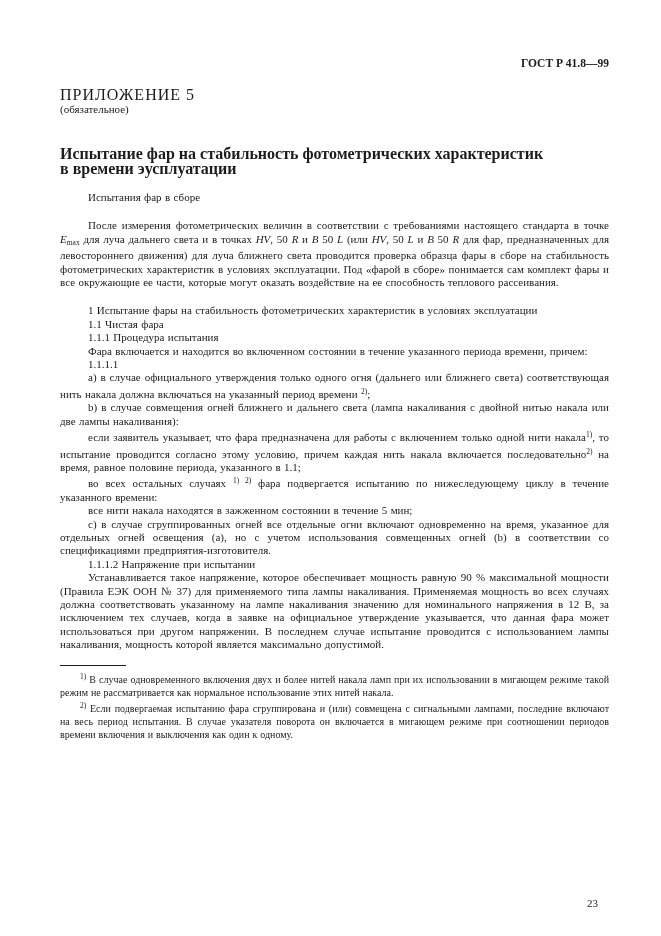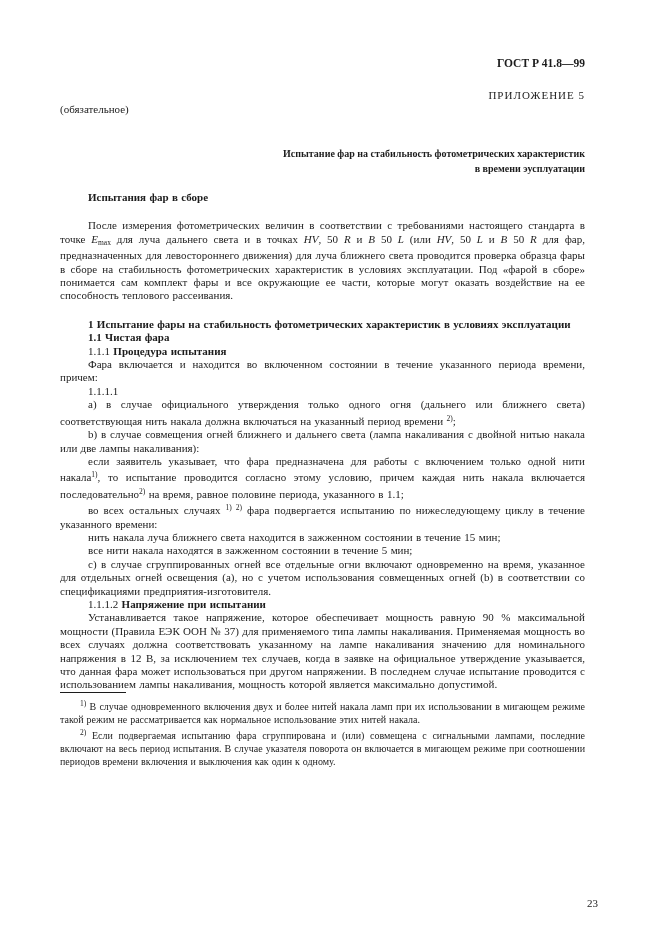--- a/index.html
+++ b/index.html
@@ -3,64 +3,64 @@
 <meta charset="utf-8">
 <style>
   html,body{margin:0;padding:0;background:#f2f2f2;}
   .page{
     position:relative;
     width:661px;height:936px;
     background:#ffffff;
     color:#1c1c1c;
     font-family:"Liberation Serif","DejaVu Serif",serif;
     box-sizing:border-box;
-    padding:56px 76px 0 60px;
+    padding:56px 52px 0 60px;
     overflow:hidden;
   }
   .gost-header{
     text-align:right;
     font-weight:700;
     font-size:11.5px;
     line-height:14px;
     margin:0;
   }
   .annex-label{
-    text-align:right;
-    font-size:11px;
+    text-align:left;
+    font-size:16px;
     letter-spacing:1px;
     margin:18px 0 0 0;
     line-height:14px;
   }
   .annex-note{
     text-align:left;
     font-size:11px;
     margin:0;
     line-height:14px;
   }
   .doc-title{
-    text-align:right;
+    text-align:left;
     font-weight:700;
-    font-size:10px;
+    font-size:16px;
     line-height:15px;
     margin:30px 0 0 0;
   }
   .p{
     font-size:11px;
     line-height:13.4px;
     text-align:justify;
     text-indent:28px;
     margin:0;
     word-spacing:0.6px;
   }
   .mt{margin-top:15px;}
-  .b{font-weight:700;}
+  .b{font-weight:400;}
   .i{font-style:italic;}
   .sub{font-size:7.5px;vertical-align:-2px;}
   .sup{font-size:7.5px;vertical-align:4px;}
-  .footnotes{}
+  .footnotes{margin-top:13px;}
   .fn-rule{
     width:66px;height:1.4px;background:#1c1c1c;
     margin:0 0 4px 0;
   }
   .fn{
     font-size:10px;
     line-height:13px;
     text-align:justify;
     text-indent:20px;
     margin:0;
@@ -88,21 +88,20 @@
   <p class="p mt"><span>После измерения фотометрических величин в соответствии с требованиями настоящего стандарта в точке </span><span class="i">E</span><span class="sub">max</span><span> для луча дальнего света и в точках </span><span class="i">HV</span><span>, 50 </span><span class="i">R</span><span> и </span><span class="i">B</span><span> 50 </span><span class="i">L</span><span> (или </span><span class="i">HV</span><span>, 50 </span><span class="i">L</span><span> и </span><span class="i">B</span><span> 50 </span><span class="i">R</span><span> для фар, предназначенных для левостороннего движения) для луча ближнего света проводится проверка образца фары в сборе на стабильность фотометрических характеристик в условиях эксплуатации. Под «фарой в сборе» понимается сам комплект фары и все окружающие ее части, которые могут оказать воздействие на ее способность теплового рассеивания.</span></p>
   <p class="p mt"><span class="b">1 Испытание фары на стабильность фотометрических характеристик в условиях эксплуатации</span></p>
   <p class="p"><span class="b">1.1 Чистая фара</span></p>
   <p class="p"><span>1.1.1 </span><span class="b">Процедура испытания</span></p>
   <p class="p"><span>Фара включается и находится во включенном состоянии в течение указанного периода времени, причем:</span></p>
   <p class="p"><span>1.1.1.1</span></p>
   <p class="p"><span>а) в случае официального утверждения только одного огня (дальнего или ближнего света) соответствующая нить накала должна включаться на указанный период времени </span><span class="sup">2)</span><span>;</span></p>
   <p class="p"><span>b) в случае совмещения огней ближнего и дальнего света (лампа накаливания с двойной нитью накала или две лампы накаливания):</span></p>
   <p class="p"><span>если заявитель указывает, что фара предназначена для работы с включением только одной нити накала</span><span class="sup">1)</span><span>, то испытание проводится согласно этому условию, причем каждая нить накала включается последовательно</span><span class="sup">2)</span><span> на время, равное половине периода, указанного в 1.1;</span></p>
   <p class="p"><span>во всех остальных случаях </span><span class="sup">1) 2)</span><span> фара подвергается испытанию по нижеследующему циклу в течение указанного времени:</span></p>
-  <p class="p"><span>нить накала луча ближнего света находится в зажженном состоянии в течение 15 мин;</span></p>
   <p class="p"><span>все нити накала находятся в зажженном состоянии в течение 5 мин;</span></p>
   <p class="p"><span>с) в случае сгруппированных огней все отдельные огни включают одновременно на время, указанное для отдельных огней освещения (а), но с учетом использования совмещенных огней (b) в соответствии со спецификациями предприятия-изготовителя.</span></p>
   <p class="p"><span>1.1.1.2 </span><span class="b">Напряжение при испытании</span></p>
   <p class="p"><span>Устанавливается такое напряжение, которое обеспечивает мощность равную 90 % максимальной мощности (Правила ЕЭК ООН № 37) для применяемого типа лампы накаливания. Применяемая мощность во всех случаях должна соответствовать указанному на лампе накаливания значению для номинального напряжения в 12 В, за исключением тех случаев, когда в заявке на официальное утверждение указывается, что данная фара может использоваться при другом напряжении. В последнем случае испытание проводится с использованием лампы накаливания, мощность которой является максимально допустимой.</span></p>
 
   <div class="footnotes">
     <div class="fn-rule"></div>
     <p class="fn"><span class="sup">1)</span><span> В случае одновременного включения двух и более нитей накала ламп при их использовании в мигающем режиме такой режим не рассматривается как нормальное использование этих нитей накала.</span></p>
     <p class="fn"><span class="sup">2)</span><span> Если подвергаемая испытанию фара сгруппирована и (или) совмещена с сигнальными лампами, последние включают на весь период испытания. В случае указателя поворота он включается в мигающем режиме при соотношении периодов времени включения и выключения как один к одному.</span></p>
   </div>

